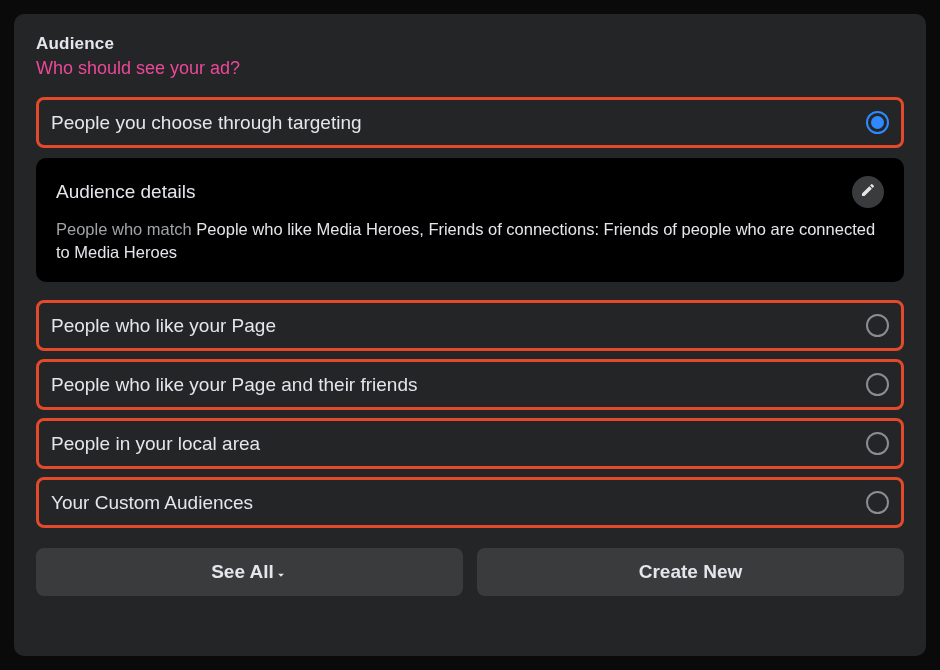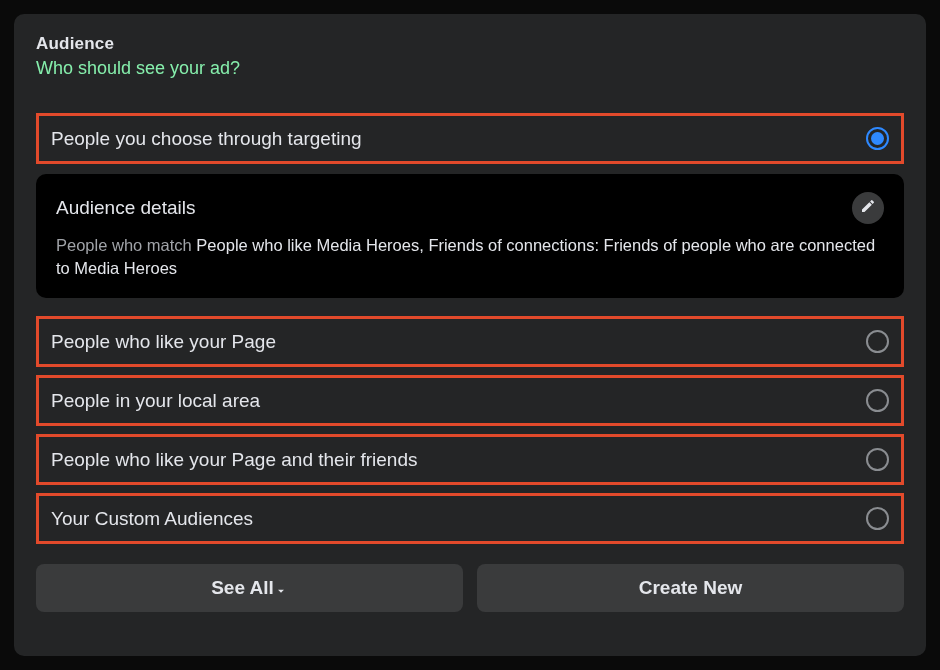--- a/index.html
+++ b/index.html
@@ -22,30 +22,30 @@
       height: 100%;
     }
     .section-title {
       font-size: 17px;
       font-weight: 600;
       color: #e4e6eb;
       letter-spacing: 0.2px;
     }
     .section-subtitle {
       font-size: 18px;
-      color: #86efac;
+      color: #ec4899;
       margin-top: 4px;
-      margin-bottom: 34px;
+      margin-bottom: 18px;
     }
     .option-row {
       display: flex;
       align-items: center;
       justify-content: space-between;
       border: 3px solid #e24a2b;
-      border-radius: 0;
+      border-radius: 8px;
       padding: 11px 12px;
       margin-bottom: 8px;
       cursor: pointer;
     }
     .option-row.first {
       margin-bottom: 10px;
     }
     .option-label {
       font-size: 19px;
       color: #e4e6eb;
@@ -172,26 +172,26 @@
       <span>People who match </span><span class="strong">People who like Media Heroes, Friends of connections: Friends of people who are connected to Media Heroes</span>
     </div>
   </div>
 
   <div class="option-row">
     <span class="option-label">People who like your Page</span>
     <span class="radio-outer"></span>
   </div>
 
   <div class="option-row">
+    <span class="option-label">People who like your Page and their friends</span>
+    <span class="radio-outer"></span>
+  </div>
+
+  <div class="option-row">
     <span class="option-label">People in your local area</span>
-    <span class="radio-outer"></span>
-  </div>
-
-  <div class="option-row">
-    <span class="option-label">People who like your Page and their friends</span>
     <span class="radio-outer"></span>
   </div>
 
   <div class="option-row">
     <span class="option-label">Your Custom Audiences</span>
     <span class="radio-outer"></span>
   </div>
 
   <div class="button-row">
     <button class="action-btn">

